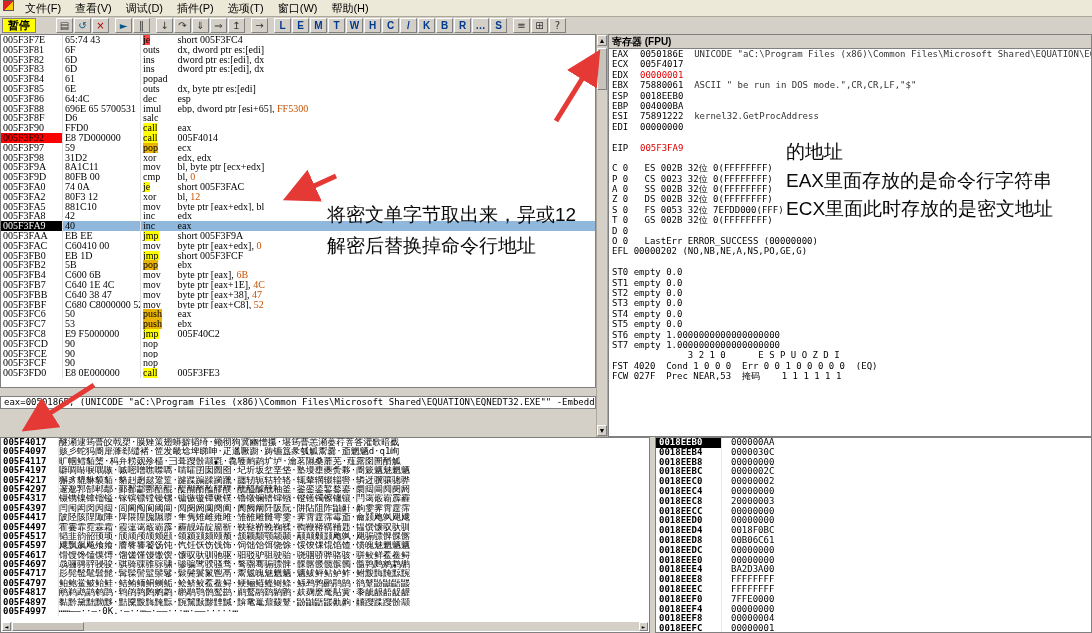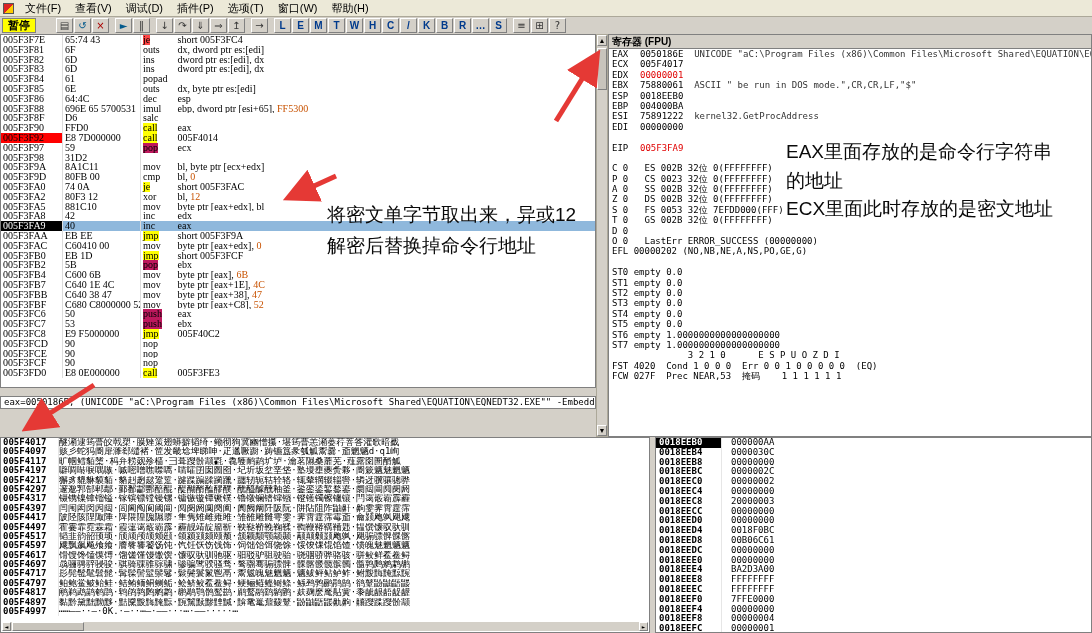--- a/index.html
+++ b/index.html
@@ -1,20 +1,20 @@
 <!DOCTYPE html>
 <html><head>
 <meta charset="utf-8">
 <style>
   *{margin:0;padding:0;box-sizing:border-box}
   html,body{width:1092px;height:633px}
   body{position:relative;background:#d4d0c8;font-family:"Liberation Sans",sans-serif;overflow:hidden;color:#000}
 
   
-  #menubar{position:absolute;left:0;top:0;width:1092px;height:17px;background:#ece9d8;border-bottom:1px solid #aca899;display:flex;align-items:center;font-size:11px}
+  #menubar{position:absolute;left:0;top:0;width:1092px;height:17px;background:#ece9d8;border-bottom:1px solid #aca899;display:flex;font-size:11px}
   .app-icon{width:11px;height:11px;margin:0 4px 0 3px;background:linear-gradient(135deg,#d22 50%,#fc0 50%);border:1px solid #555}
   #menu-items{display:flex}
   .menu-item{padding:1px 7px;cursor:default}
 
   
   #toolbar{position:absolute;left:0;top:17px;width:1092px;height:17px;background:#d4d0c8;display:flex;align-items:center;padding-left:2px}
   #status-box{background:#ffff00;border:1px solid #808080;font-size:11px;font-weight:bold;padding:0 5px;height:15px;line-height:13px;margin-right:20px}
   .tbtn{width:17px;height:15px;border:1px solid;border-color:#fff #808080 #808080 #fff;background:#d4d0c8;font-size:10px;line-height:13px;text-align:center;color:#333;font-family:"DejaVu Sans",sans-serif;cursor:default;margin-right:1px}
   .tbtn.ltr{color:#003a8c;font-weight:bold;font-family:"Liberation Sans",sans-serif}
   .tbtn.red{color:#a00}
@@ -28,21 +28,21 @@
   #disasm{left:0;top:34px;width:596px;height:354px;font-family:Liberation Serif, serif;font-size:10px}
   .arow{display:flex;height:9.8px;line-height:9.8px;white-space:pre}
   .arow.sel{background:#8fb8dc}
   .ca{width:62px;padding-left:2px;flex:none;border-right:1px solid #dcdcdc;overflow:hidden}
   .ca.bp{background:#ff0000}
   .arow.sel .ca{background:#000;color:#fff}
   .ch{width:78px;padding-left:2px;flex:none;border-right:1px solid #dcdcdc;overflow:hidden}
   .ci{flex:1;padding-left:2px;overflow:hidden}
   .mncell{display:inline-block;width:32px}
   .mn.jmp,.mn.call{background:#ffff00}
-  .mn.stk{background:#be185d}
+  .mn.stk{background:#eab308}
   .mn.hot{background:#ff4545}
   .op.imm{color:#c85200}
 
   
   #dscroll{position:absolute;left:596px;top:34px;width:12px;height:403px;background:#d4d0c8;border:1px solid #aca899}
   .sbtn{height:11px;text-align:center;font-size:7px;line-height:10px;border:1px solid;border-color:#fff #808080 #808080 #fff;background:#d4d0c8}
   .sthumb{height:42px;margin-top:2px;border:1px solid;border-color:#fff #808080 #808080 #fff;background:#c8c4bc}
   .sdown{position:absolute;bottom:0;left:0;right:0}
 
   
@@ -140,21 +140,21 @@
     <div class="arow"><div class="ca">005F3F82</div><div class="ch">6D</div><div class="ci"><span class="mncell"><span class="mn">ins</span></span><span class="op"> dword ptr es:[edi], dx</span></div></div>
     <div class="arow"><div class="ca">005F3F83</div><div class="ch">6D</div><div class="ci"><span class="mncell"><span class="mn">ins</span></span><span class="op"> dword ptr es:[edi], dx</span></div></div>
     <div class="arow"><div class="ca">005F3F84</div><div class="ch">61</div><div class="ci"><span class="mncell"><span class="mn">popad</span></span></div></div>
     <div class="arow"><div class="ca">005F3F85</div><div class="ch">6E</div><div class="ci"><span class="mncell"><span class="mn">outs</span></span><span class="op"> dx, byte ptr es:[edi]</span></div></div>
     <div class="arow"><div class="ca">005F3F86</div><div class="ch">64:4C</div><div class="ci"><span class="mncell"><span class="mn">dec</span></span><span class="op"> esp</span></div></div>
     <div class="arow"><div class="ca">005F3F88</div><div class="ch">696E 65 5700531</div><div class="ci"><span class="mncell"><span class="mn">imul</span></span><span class="op"> ebp, dword ptr [esi+65], </span><span class="op imm">FF5300</span></div></div>
     <div class="arow"><div class="ca">005F3F8F</div><div class="ch">D6</div><div class="ci"><span class="mncell"><span class="mn">salc</span></span></div></div>
     <div class="arow"><div class="ca">005F3F90</div><div class="ch">FFD0</div><div class="ci"><span class="mncell"><span class="mn call">call</span></span><span class="op"> eax</span></div></div>
     <div class="arow"><div class="ca bp">005F3F92</div><div class="ch">E8 7D000000</div><div class="ci"><span class="mncell"><span class="mn call">call</span></span><span class="op"> 005F4014</span></div></div>
     <div class="arow"><div class="ca">005F3F97</div><div class="ch">59</div><div class="ci"><span class="mncell"><span class="mn stk">pop</span></span><span class="op"> ecx</span></div></div>
-    <div class="arow"><div class="ca">005F3F98</div><div class="ch">31D2</div></div>
+    <div class="arow"><div class="ca">005F3F98</div><div class="ch">31D2</div><div class="ci"><span class="mncell"><span class="mn">xor</span></span><span class="op"> edx, edx</span></div></div>
     <div class="arow"><div class="ca">005F3F9A</div><div class="ch">8A1C11</div><div class="ci"><span class="mncell"><span class="mn">mov</span></span><span class="op"> bl, byte ptr [ecx+edx]</span></div></div>
     <div class="arow"><div class="ca">005F3F9D</div><div class="ch">80FB 00</div><div class="ci"><span class="mncell"><span class="mn">cmp</span></span><span class="op"> bl, </span><span class="op imm">0</span></div></div>
     <div class="arow"><div class="ca">005F3FA0</div><div class="ch">74 0A</div><div class="ci"><span class="mncell"><span class="mn jmp">je</span></span><span class="op"> short 005F3FAC</span></div></div>
     <div class="arow"><div class="ca">005F3FA2</div><div class="ch">80F3 12</div><div class="ci"><span class="mncell"><span class="mn">xor</span></span><span class="op"> bl, </span><span class="op imm">12</span></div></div>
     <div class="arow"><div class="ca">005F3FA5</div><div class="ch">881C10</div><div class="ci"><span class="mncell"><span class="mn">mov</span></span><span class="op"> byte ptr [eax+edx], bl</span></div></div>
     <div class="arow"><div class="ca">005F3FA8</div><div class="ch">42</div><div class="ci"><span class="mncell"><span class="mn">inc</span></span><span class="op"> edx</span></div></div>
     <div class="arow sel"><div class="ca">005F3FA9</div><div class="ch">40</div><div class="ci"><span class="mncell"><span class="mn">inc</span></span><span class="op"> eax</span></div></div>
     <div class="arow"><div class="ca">005F3FAA</div><div class="ch">EB EE</div><div class="ci"><span class="mncell"><span class="mn jmp">jmp</span></span><span class="op"> short 005F3F9A</span></div></div>
     <div class="arow"><div class="ca">005F3FAC</div><div class="ch">C60410 00</div><div class="ci"><span class="mncell"><span class="mn">mov</span></span><span class="op"> byte ptr [eax+edx], </span><span class="op imm">0</span></div></div>
     <div class="arow"><div class="ca">005F3FB0</div><div class="ch">EB 1D</div><div class="ci"><span class="mncell"><span class="mn jmp">jmp</span></span><span class="op"> short 005F3FCF</span></div></div>
@@ -269,22 +269,22 @@
     <div class="srow"><div class="sa">0018EEF4</div><div class="sv">00000000</div></div>
     <div class="srow"><div class="sa">0018EEF8</div><div class="sv">00000004</div></div>
     <div class="srow"><div class="sa">0018EEFC</div><div class="sv">00000001</div></div>
   </div>
 
 <div class="note" id="note1">
   <div>将密文单字节取出来，异或12</div>
   <div>解密后替换掉命令行地址</div>
 </div>
 <div class="note" id="note2">
+  <div>的地址</div>
   <div>EAX里面存放的是命令行字符串</div>
-  <div>的地址</div>
 </div>
 <div class="note" id="note3">ECX里面此时存放的是密文地址</div>
 
 <svg id="arrows" width="1092" height="633">
   <defs>
     <marker id="ah" markerWidth="7" markerHeight="7" refX="5" refY="3.5" orient="auto">
       <path d="M0,0 L7,3.5 L0,7 z" fill="#e53935"></path>
     </marker>
   </defs>
   <line x1="556" y1="121" x2="595" y2="58" stroke="#e53935" stroke-width="5" marker-end="url(#ah)"></line>

